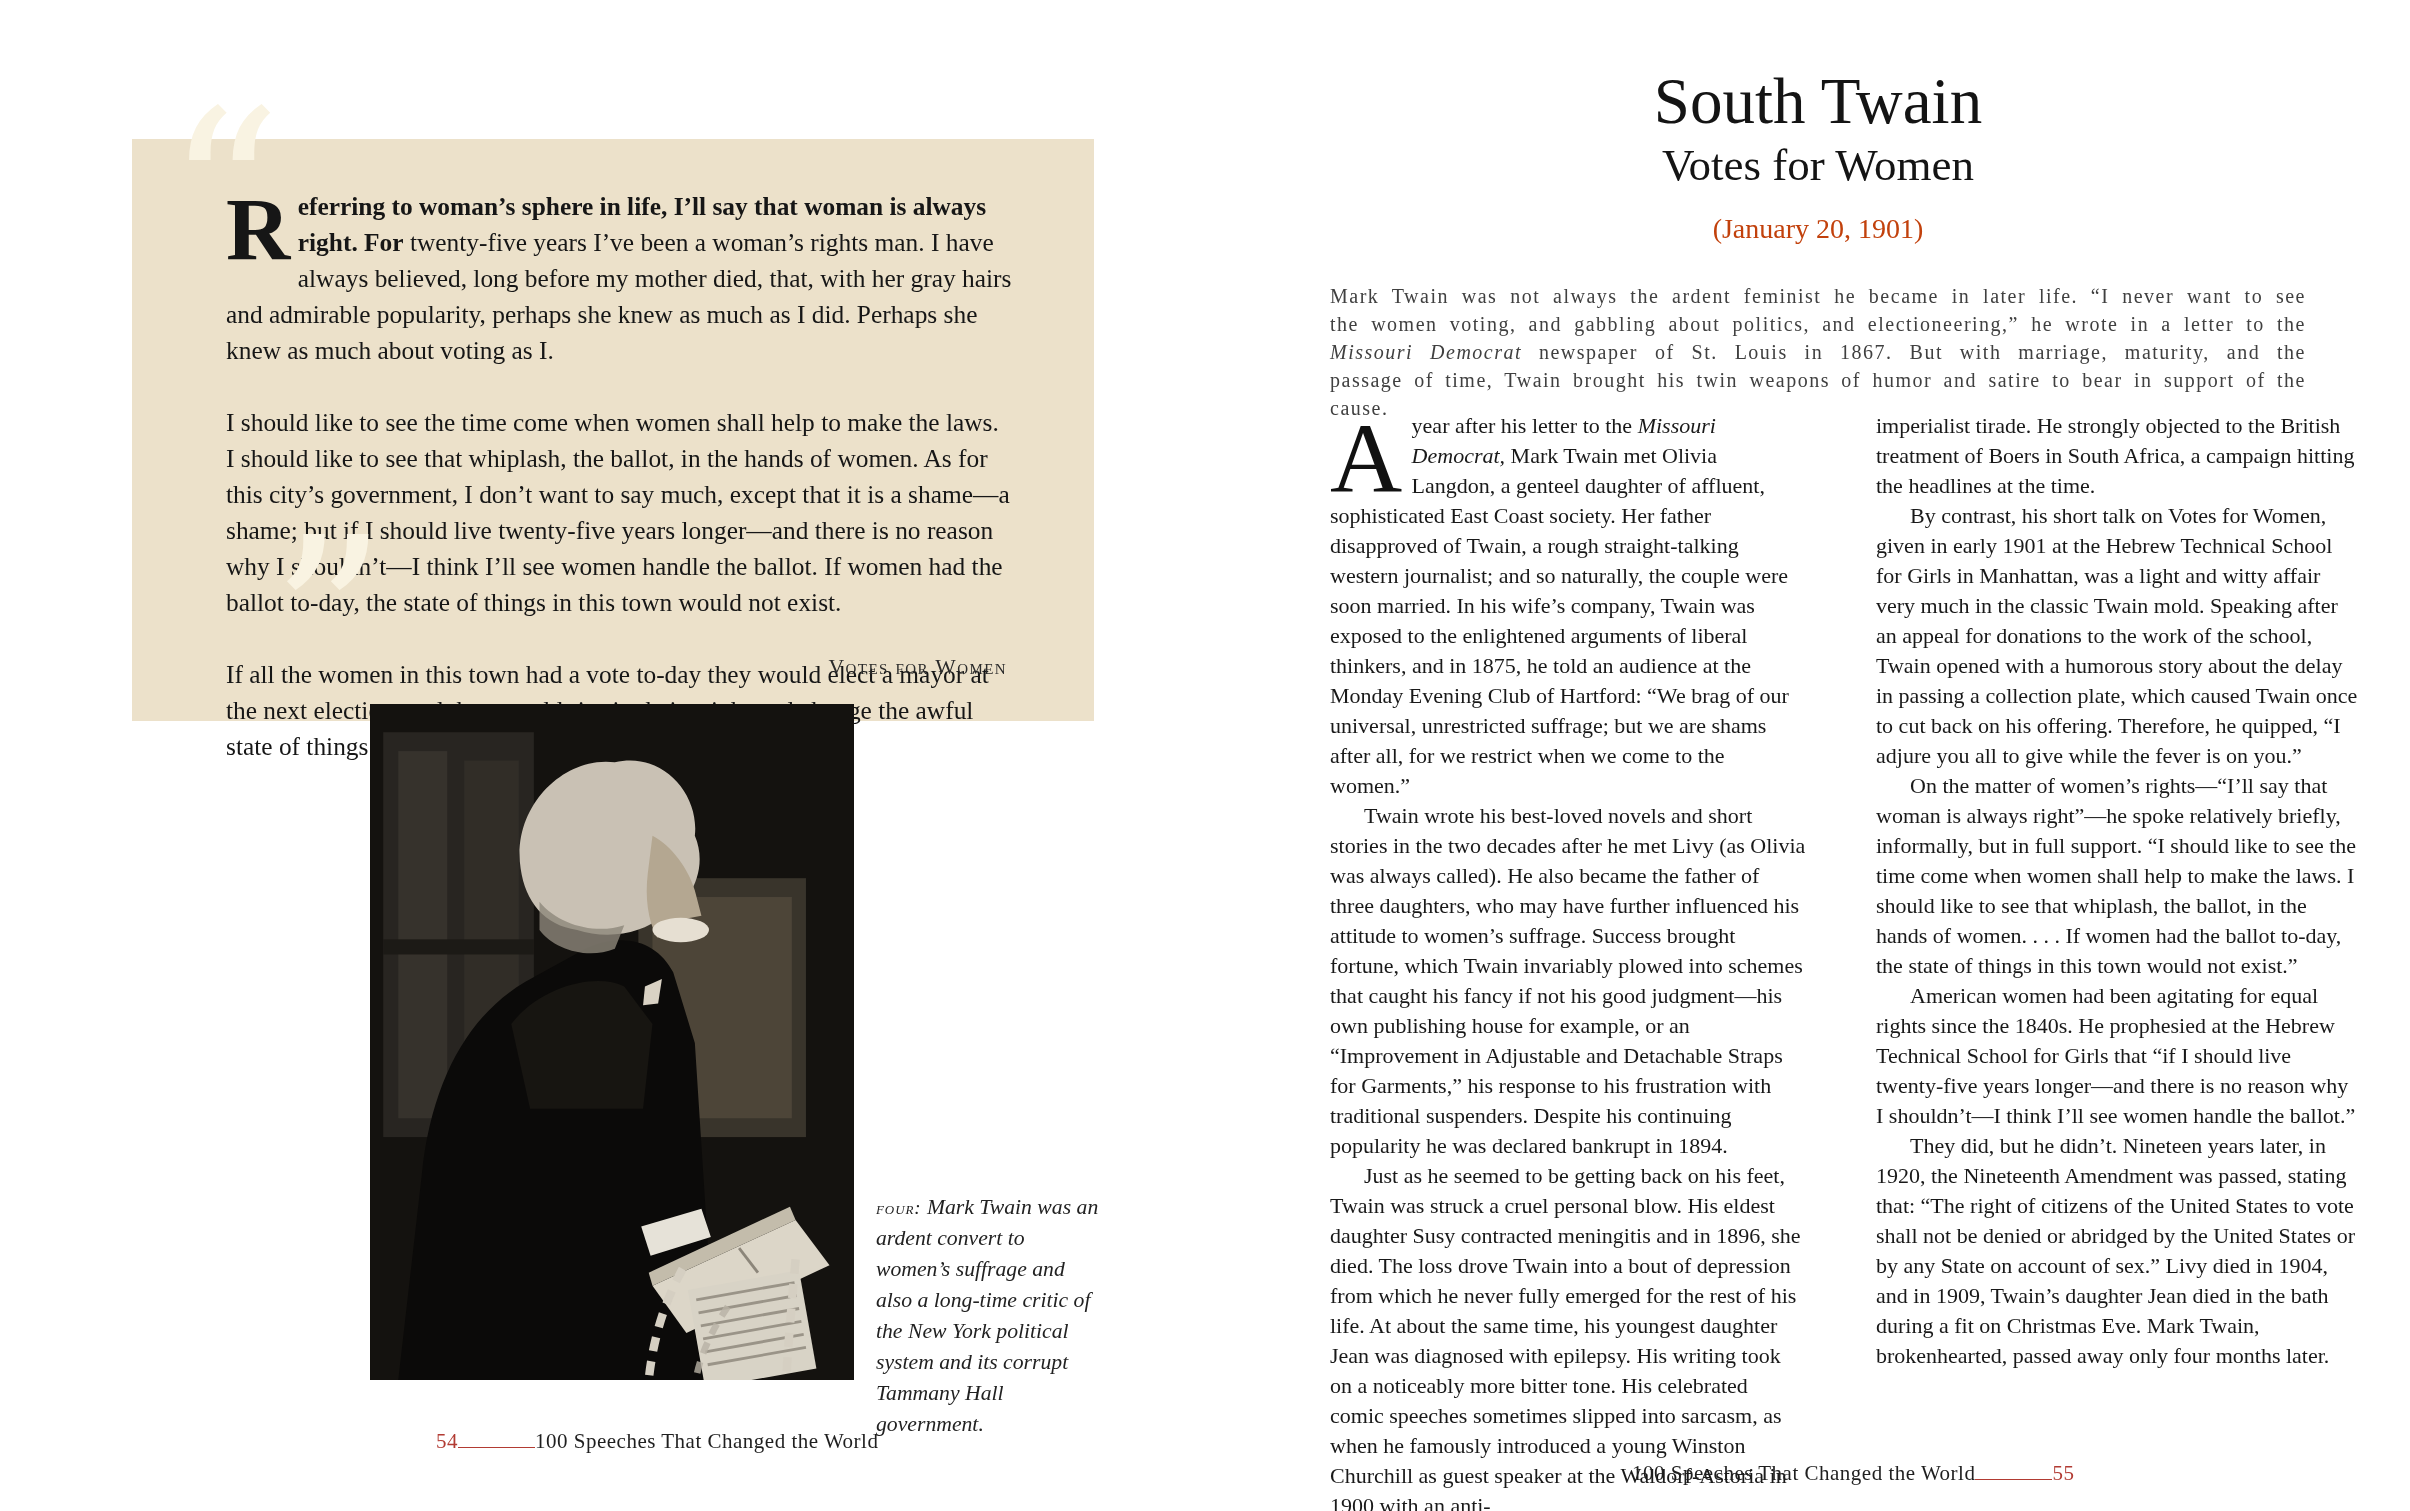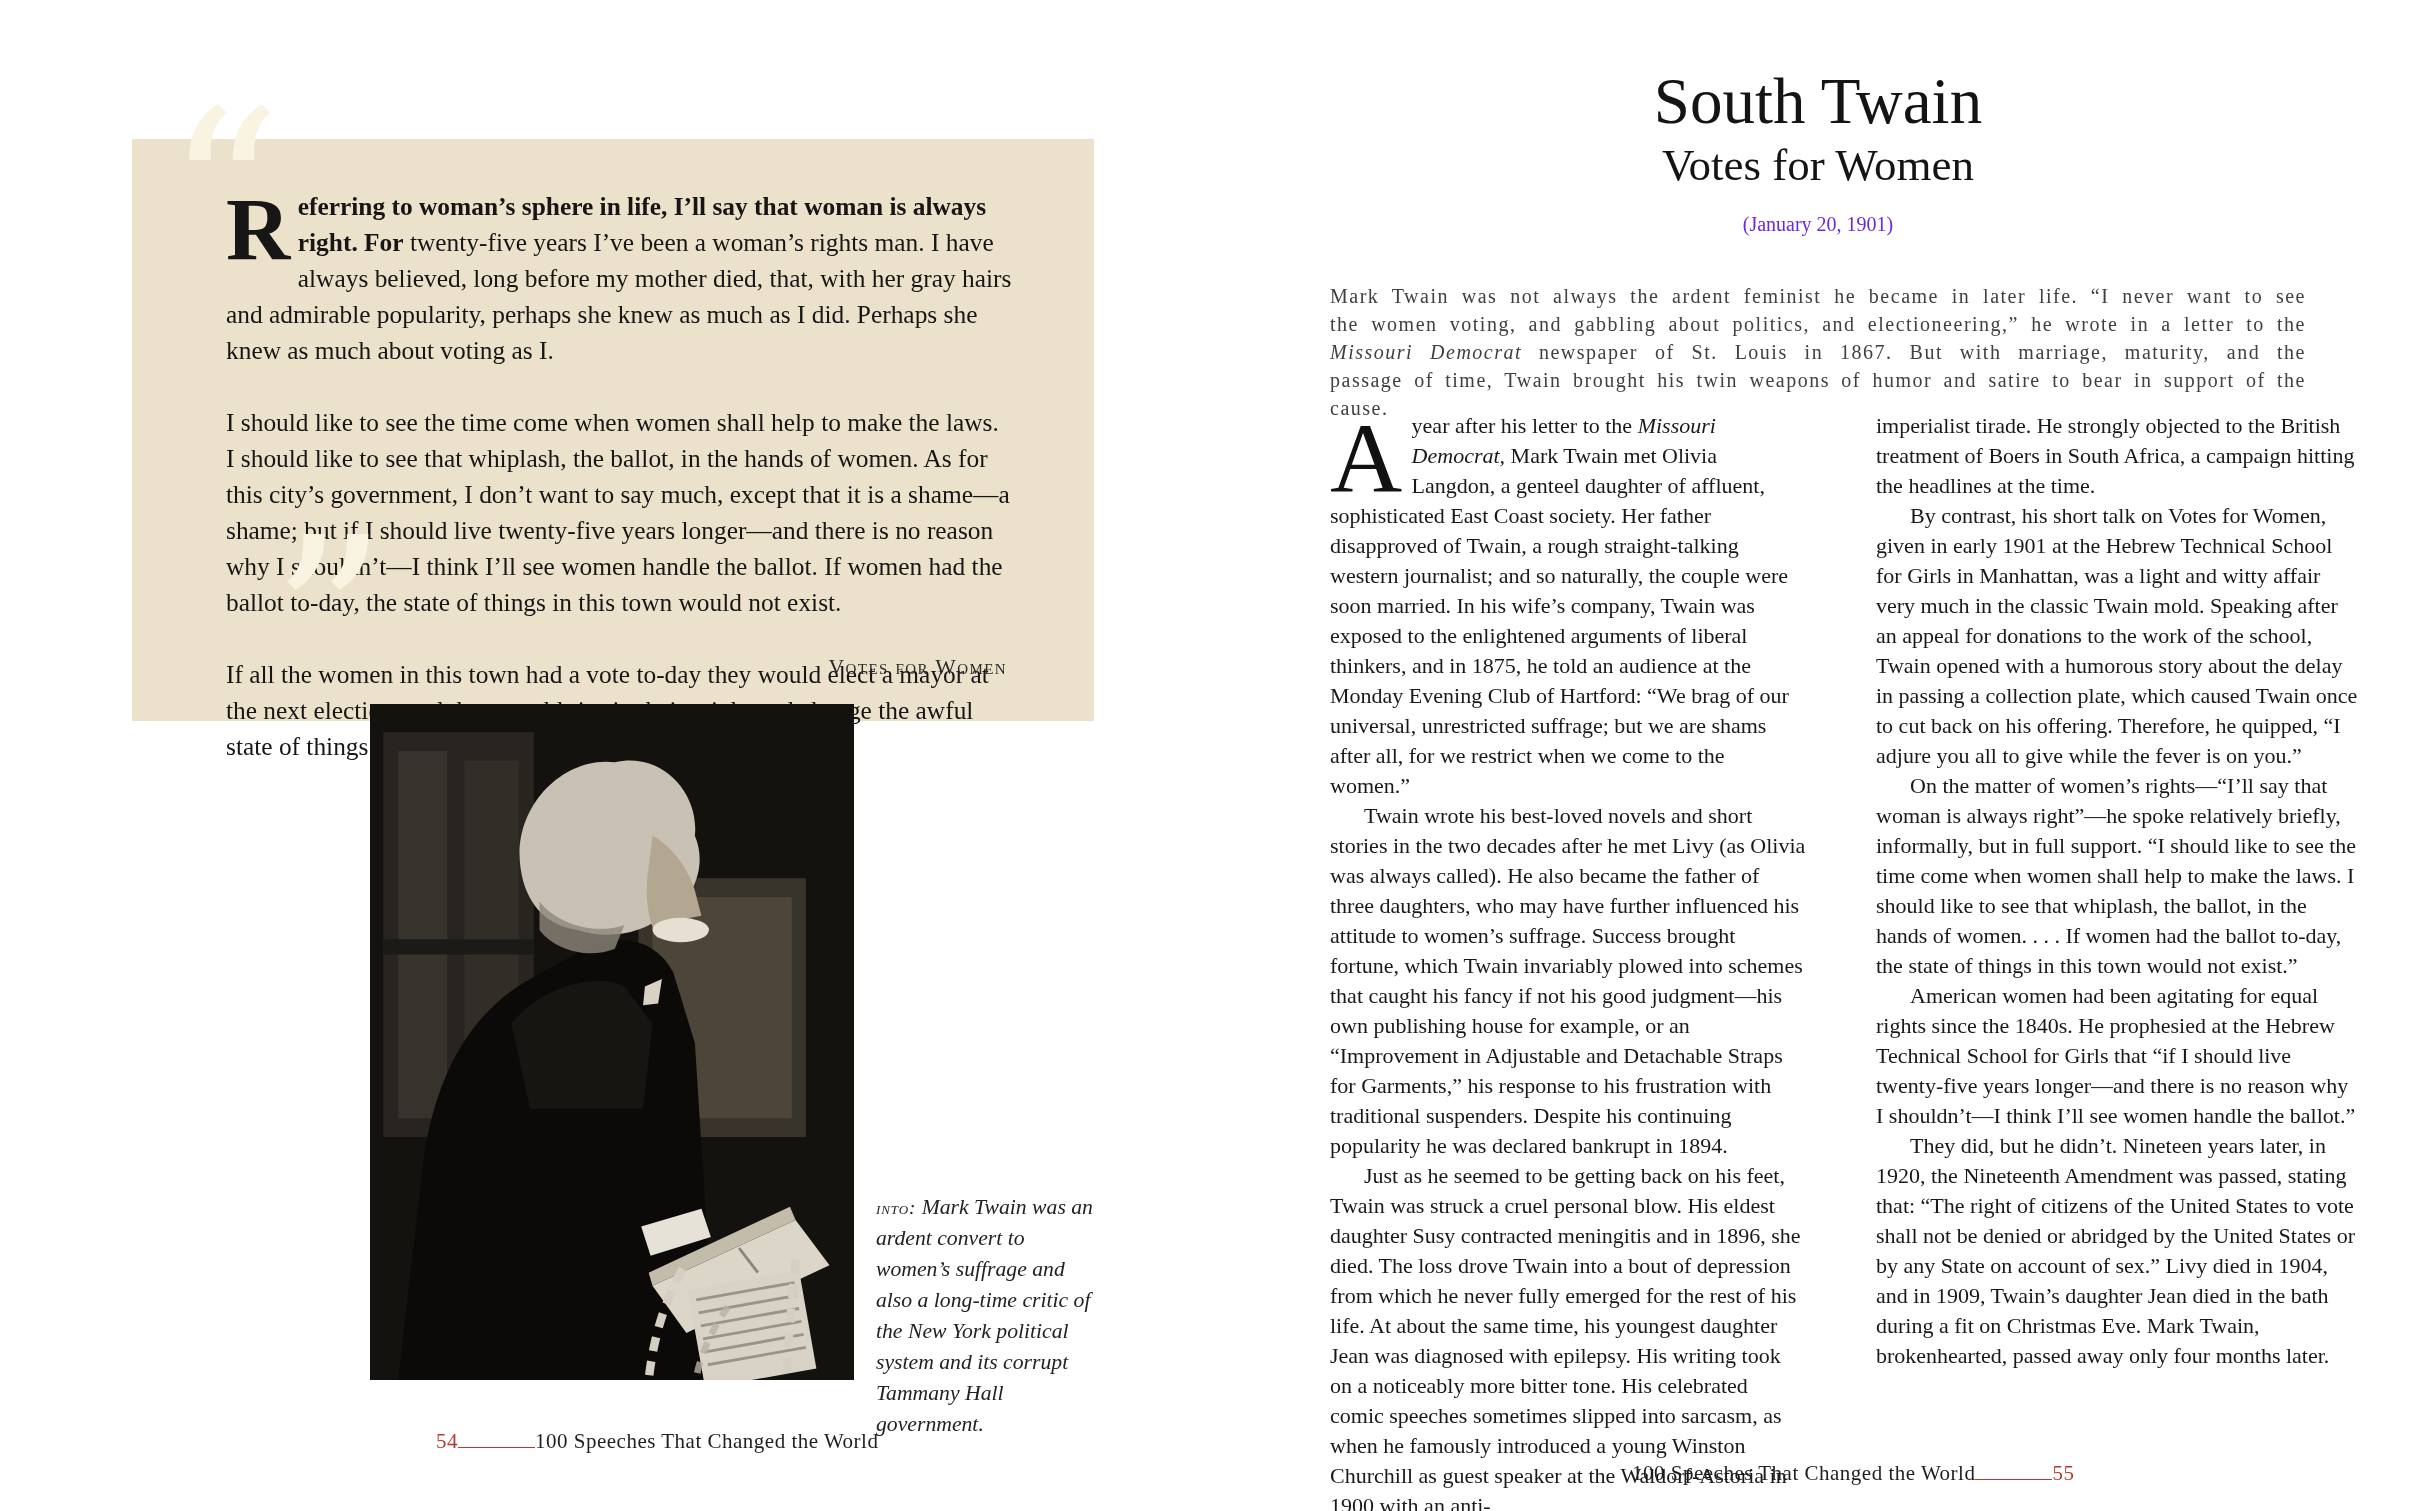--- a/index.html
+++ b/index.html
@@ -29,21 +29,21 @@
   .footer{position:absolute;top:1429px;font-size:21px;letter-spacing:0.5px;color:#1f1f1f;white-space:nowrap;text-align:center;}
   .footer-left{left:436px;}
   .footer-right{left:1632px;margin-top:32px;}
   .pagenum{color:#b23b33;}
   .rule{display:inline-block;width:77px;height:14px;border-bottom:1.4px solid #b23b33;}
 
   
   .rp-header{position:absolute;left:1330px;top:66px;width:976px;text-align:center;}
   .rp-title{font-size:65px;line-height:1.1;margin:0;font-weight:normal;color:#141414;}
   .rp-subtitle{font-size:45px;line-height:1.1;margin:3.8px 0 0 0;font-weight:normal;color:#141414;}
-  .rp-date{font-size:20px;margin-top:22.6px;color:#6d28d9;}
+  .rp-date{font-size:28px;margin-top:22.6px;color:#c2410c;}
 
   .rp-intro{position:absolute;left:1330px;top:282px;width:976px;font-size:20px;line-height:28px;
             color:#404040;text-align:justify;letter-spacing:1.5px;word-spacing:4.7px;}
 
   .col{position:absolute;top:411px;font-size:22px;line-height:30px;color:#191919;}
   .col-1{left:1330px;width:476px;}
   .col-2{left:1828px;width:483px;margin-left:48px;}
   .col p{margin:0;text-indent:34px;}
   .col p.first{text-indent:0;}
   .dropcap-a{float:left;font-size:100px;line-height:79px;margin:7.5px 9.4px 0 0;color:#111;}
@@ -107,21 +107,21 @@
               <line x1="352" y1="694" x2="458" y2="694"></line>
           </g>
         </g>
 
         <path d="M332,600 C310,640 300,680 296,718" stroke="#d5cfc2" stroke-width="9" fill="none" stroke-dasharray="15 11"></path>
         <path d="M452,590 C448,635 444,680 442,718" stroke="#d5cfc2" stroke-width="9" fill="none" stroke-dasharray="15 11"></path>
         <path d="M380,640 C360,670 350,695 346,718" stroke="#b8b2a5" stroke-width="7" fill="none" stroke-dasharray="12 10" opacity="0.8"></path>
       </svg>
     </figure>
 
-    <figcaption class="caption"><span class="cap-label">into:</span><span> Mark Twain was an ardent convert to women’s suffrage and also a long-time critic of the New York political system and its corrupt Tammany Hall government.</span></figcaption>
+    <figcaption class="caption"><span class="cap-label">four:</span><span> Mark Twain was an ardent convert to women’s suffrage and also a long-time critic of the New York political system and its corrupt Tammany Hall government.</span></figcaption>
 
     <div class="footer footer-left"><span class="pagenum">54</span><span class="rule"></span><span>100 Speeches That Changed the World</span></div>
   </section>
 
   <section>
 
     <header class="rp-header">
       <h1 class="rp-title">South Twain</h1>
       <h2 class="rp-subtitle">Votes for Women</h2>
       <div class="rp-date">(January 20, 1901)</div>

